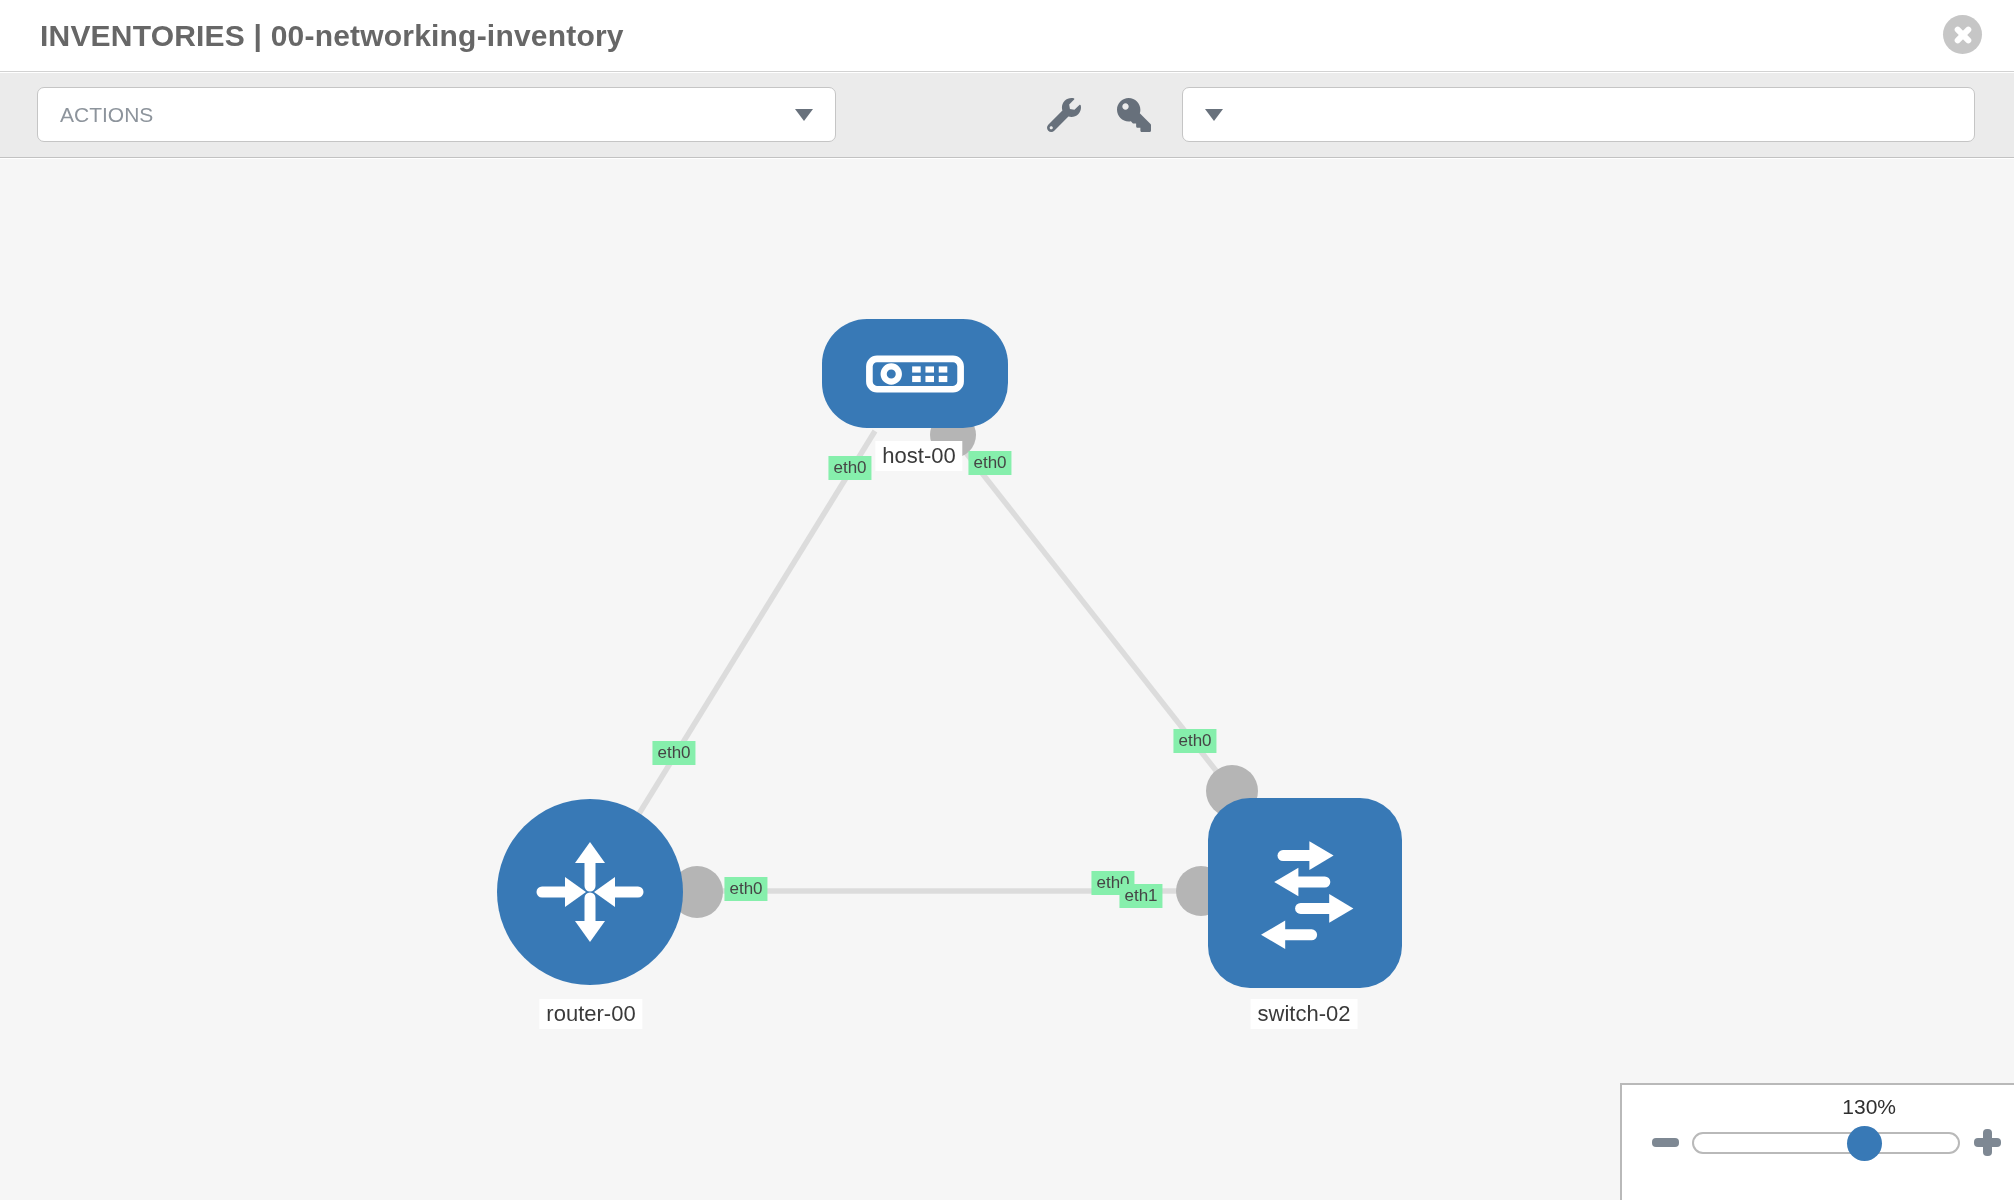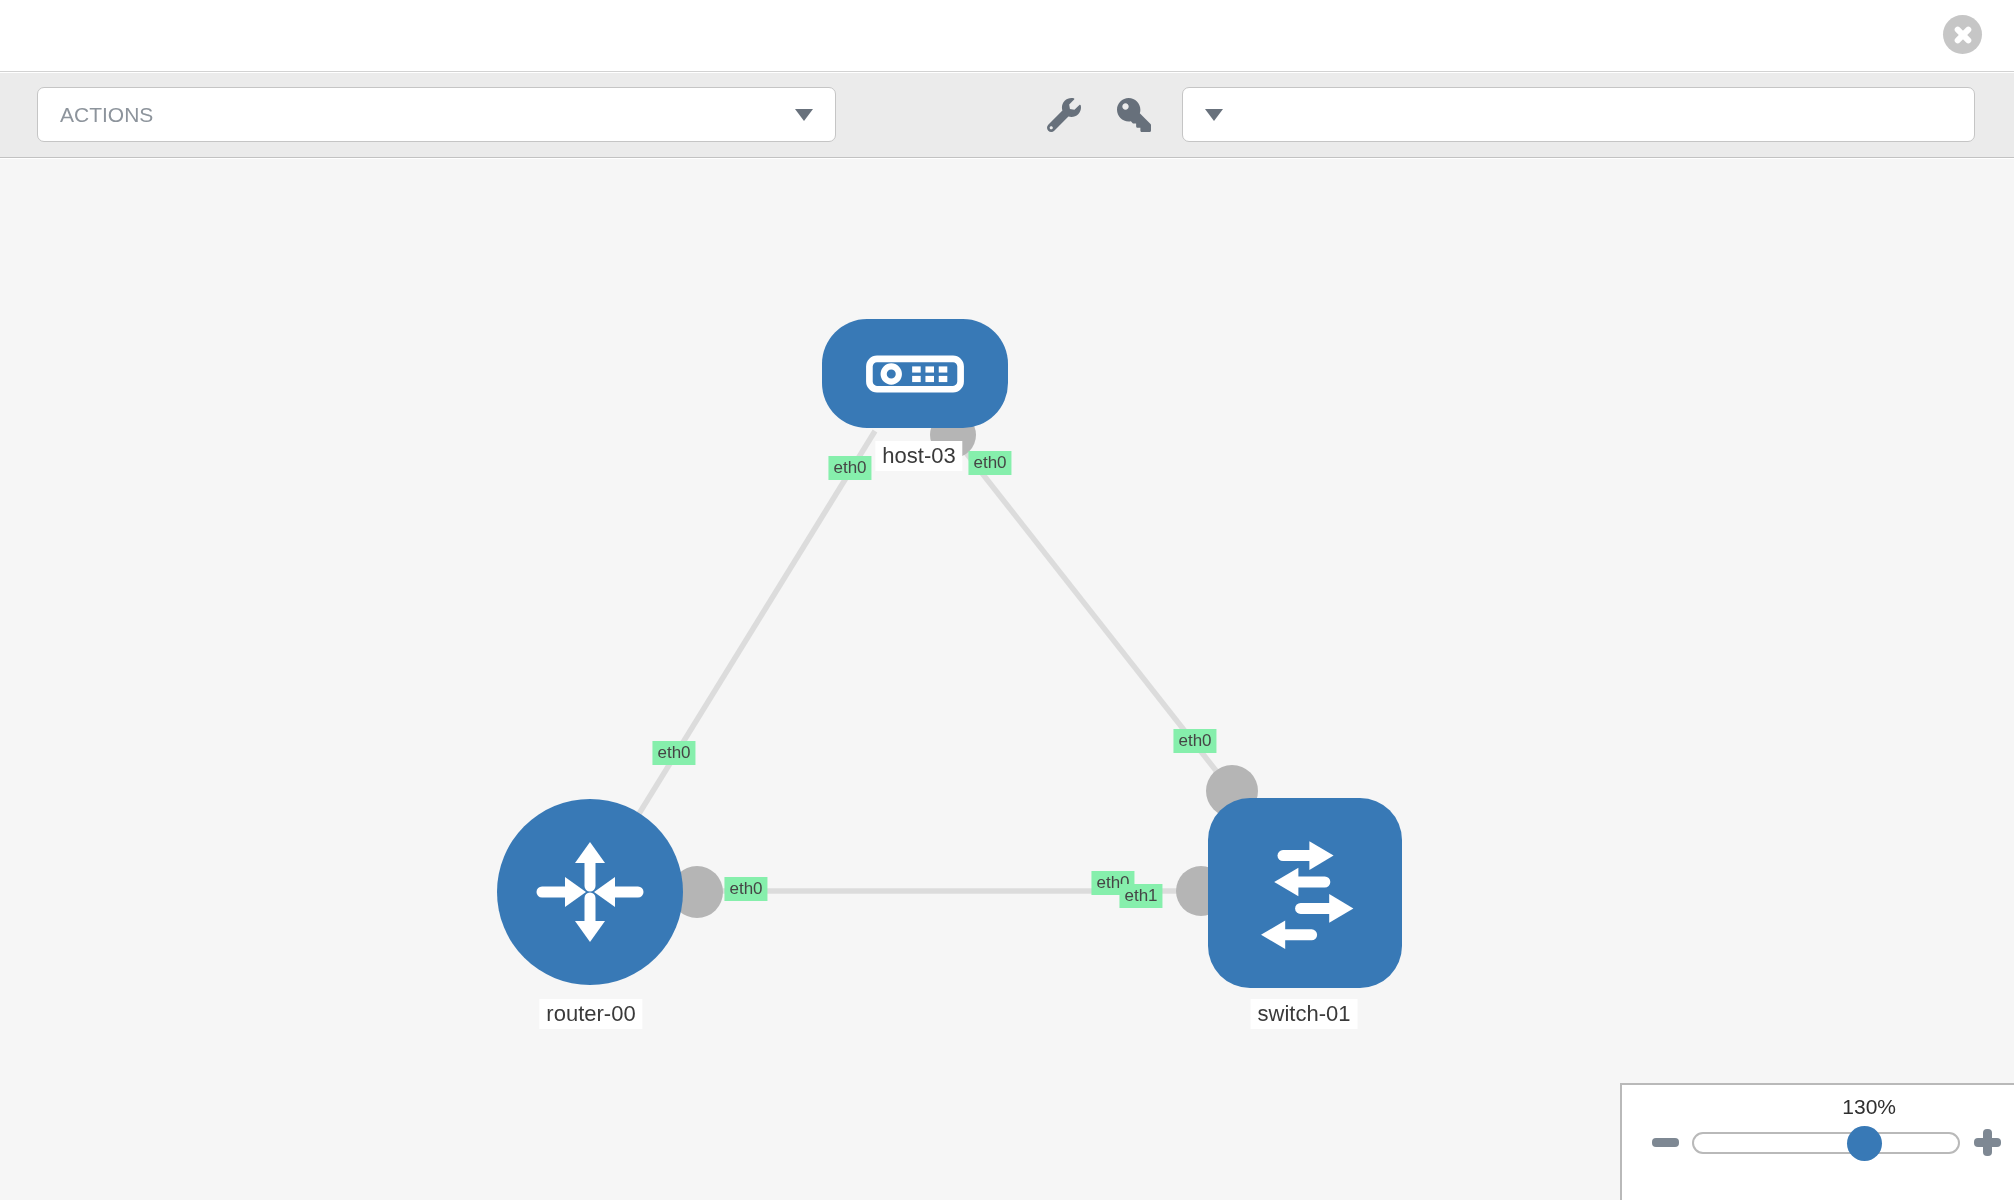--- a/index.html
+++ b/index.html
@@ -55,20 +55,21 @@
   .zoom-plus{position:absolute;left:352px;top:44px;width:27px;height:27px;cursor:pointer;}
   .zoom-plus::before{content:"";position:absolute;left:0;top:9px;width:27px;height:9px;border-radius:4px;background:#7e8893;}
   .zoom-plus::after{content:"";position:absolute;left:9px;top:0;width:9px;height:27px;border-radius:4px;background:#7e8893;}
   .zoom-track{position:absolute;left:70px;top:47px;width:268px;height:22px;border:2px solid #b9b9b9;border-radius:12px;background:#fff;cursor:pointer;}
   .zoom-thumb{position:absolute;left:225px;top:41px;width:35px;height:35px;border-radius:50%;background:var(--node-blue);cursor:grab;}
 </style>
 </head>
 <body>
 
 <div class="header">
+  <div class="page-title">INVENTORIES | 00-networking-inventory</div>
   <div class="close-btn">
     <span class="xbar a"></span>
     <span class="xbar b"></span>
   </div>
 </div>
 
 <div class="toolbar">
   <div class="select actions">
     <span class="sel-label">ACTIONS</span>
     <span class="caret"></span>
@@ -141,23 +142,23 @@
         <line x1="78" y1="50" x2="52" y2="50"></line>
           <polygon points="32,50 54,37 54,63" stroke="none"></polygon>
         <line x1="56" y1="74" x2="84" y2="74"></line>
           <polygon points="104,74 82,61 82,87" stroke="none"></polygon>
         <line x1="66" y1="98" x2="40" y2="98"></line>
           <polygon points="20,98 42,85 42,111" stroke="none"></polygon>
       </g>
     </svg>
   </div>
 
-  <div class="node-label" style="left:919px;top:282px;">host-03</div>
+  <div class="node-label" style="left:919px;top:282px;">host-00</div>
   <div class="node-label" style="left:591px;top:840px;">router-00</div>
-  <div class="node-label" style="left:1304px;top:840px;">switch-01</div>
+  <div class="node-label" style="left:1304px;top:840px;">switch-02</div>
 
   <div class="if-label" style="left:850px;top:297px;">eth0</div>
   <div class="if-label" style="left:990px;top:292px;">eth0</div>
   <div class="if-label" style="left:674px;top:582px;">eth0</div>
   <div class="if-label" style="left:1195px;top:570px;">eth0</div>
   <div class="if-label" style="left:746px;top:718px;">eth0</div>
   <div class="if-label" style="left:1113px;top:712px;">eth0</div>
   <div class="if-label over" style="left:1141px;top:712px;">eth1</div>
 
   <div class="zoom-panel">

